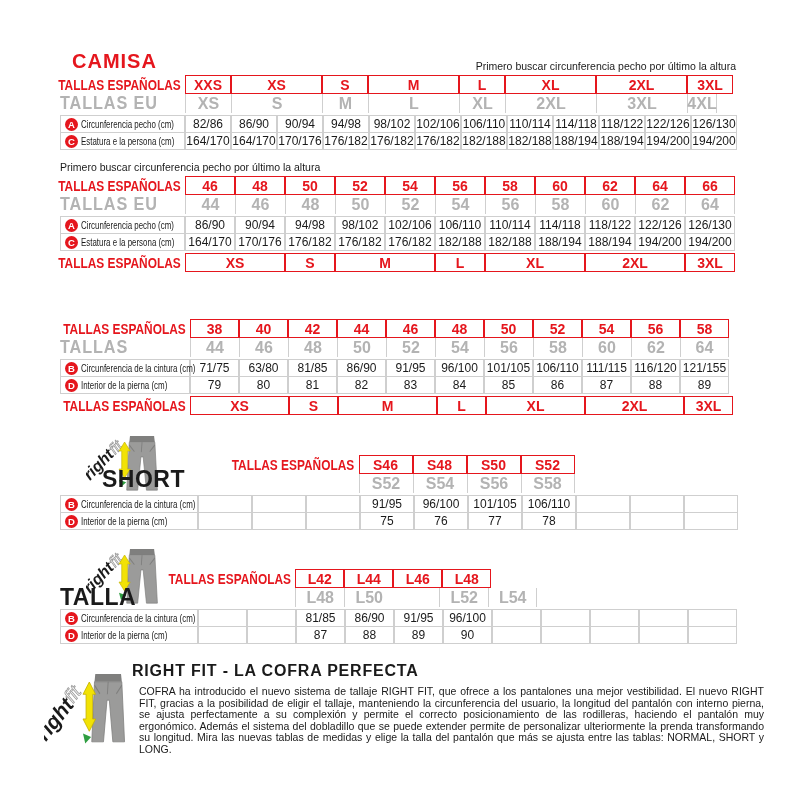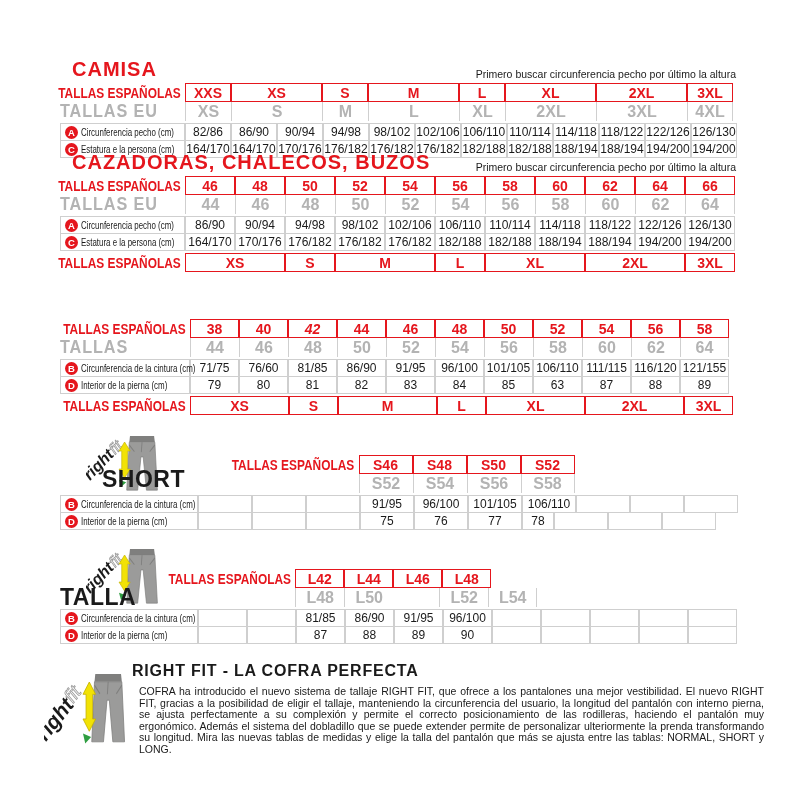--- a/index.html
+++ b/index.html
@@ -70,21 +70,21 @@
     letter-spacing:0.8px; color:var(--ink); white-space:nowrap;
   }
   #rightfit-paragraph {
     position:absolute; left:139px; top:686px; width:625px;
     font-size:10.5px; line-height:11.6px; text-align:justify; color:var(--ink);
   }
 </style>
 </head>
 <body>
 
-<section class="sec" style="top:60px">
+<section class="sec" style="top:52px">
   <div class="sec-head">
     <h2 class="sec-title">CAMISA</h2>
     <div class="sec-note">Primero buscar circunferencia pecho por último la altura</div>
   </div>
   <div>
       <div class="trow t-red">
         <div class="tlabel" style="width: 125px;">TALLAS ESPAÑOLAS</div>
         <div class="tcell" style="width: 46px;">XXS</div>
         <div class="tcell" style="width: 91px;">XS</div>
         <div class="tcell" style="width: 46px;">S</div>
@@ -96,21 +96,21 @@
       </div>
       <div class="trow t-eu">
         <div class="tlabel" style="width: 125px;">TALLAS EU</div>
         <div class="tcell" style="width: 46px;">XS</div>
         <div class="tcell" style="width: 91px;">S</div>
         <div class="tcell" style="width: 46px;">M</div>
         <div class="tcell" style="width: 91px;">L</div>
         <div class="tcell" style="width: 46px;">XL</div>
         <div class="tcell" style="width: 91px;">2XL</div>
         <div class="tcell" style="width: 91px;">3XL</div>
-        <div class="tcell" style="width: 46px;">4XL</div>
+        <div class="tcell" style="width: 30px;">4XL</div>
       </div>
       <div class="trow t-data">
         <div class="tlabel" style="width: 125px;">
           <span class="circ">A</span>
           <span class="ltext">Circunferencia pecho (cm)</span>
         </div>
         <div class="tcell" style="width: 46px;">82/86</div>
         <div class="tcell" style="width: 46px;">86/90</div>
         <div class="tcell" style="width: 46px;">90/94</div>
         <div class="tcell" style="width: 46px;">94/98</div>
@@ -139,21 +139,20 @@
         <div class="tcell" style="width: 46px;">188/194</div>
         <div class="tcell" style="width: 46px;">188/194</div>
         <div class="tcell" style="width: 46px;">194/200</div>
         <div class="tcell" style="width: 46px;">194/200</div>
       </div>
     </div>
 </section>
 
 <section class="sec" style="top:153px">
   <div class="sec-head">
-    <h2 class="sec-title">CAZADORAS, CHALECOS, BUZOS</h2>
     <div class="sec-note">Primero buscar circunferencia pecho por último la altura</div>
   </div>
   <div>
       <div class="trow t-red">
         <div class="tlabel" style="width: 125px;">TALLAS ESPAÑOLAS</div>
         <div class="tcell" style="width: 50px;">46</div>
         <div class="tcell" style="width: 50px;">48</div>
         <div class="tcell" style="width: 50px;">50</div>
         <div class="tcell" style="width: 50px;">52</div>
         <div class="tcell" style="width: 50px;">54</div>
@@ -226,21 +225,21 @@
 </section>
 
 <section class="sec" style="top:296px">
   <div class="sec-head">
   </div>
   <div>
       <div class="trow t-red">
         <div class="tlabel" style="width: 130px;">TALLAS ESPAÑOLAS</div>
         <div class="tcell" style="width: 49px;">38</div>
         <div class="tcell" style="width: 49px;">40</div>
-        <div class="tcell" style="width: 49px; font-style: italic;">42</div>
+        <div class="tcell" style="width: 49px;">42</div>
         <div class="tcell" style="width: 49px;">44</div>
         <div class="tcell" style="width: 49px;">46</div>
         <div class="tcell" style="width: 49px;">48</div>
         <div class="tcell" style="width: 49px;">50</div>
         <div class="tcell" style="width: 49px;">52</div>
         <div class="tcell" style="width: 49px;">54</div>
         <div class="tcell" style="width: 49px;">56</div>
         <div class="tcell" style="width: 49px;">58</div>
       </div>
       <div class="trow t-eu">
@@ -256,21 +255,21 @@
         <div class="tcell" style="width: 49px;">60</div>
         <div class="tcell" style="width: 49px;">62</div>
         <div class="tcell" style="width: 49px;">64</div>
       </div>
       <div class="trow t-data">
         <div class="tlabel" style="width: 130px;">
           <span class="circ">B</span>
           <span class="ltext">Circunferencia de la cintura (cm)</span>
         </div>
         <div class="tcell" style="width: 49px;">71/75</div>
-        <div class="tcell" style="width: 49px;">76/60</div>
+        <div class="tcell" style="width: 49px;">63/80</div>
         <div class="tcell" style="width: 49px;">81/85</div>
         <div class="tcell" style="width: 49px;">86/90</div>
         <div class="tcell" style="width: 49px;">91/95</div>
         <div class="tcell" style="width: 49px;">96/100</div>
         <div class="tcell" style="width: 49px;">101/105</div>
         <div class="tcell" style="width: 49px;">106/110</div>
         <div class="tcell" style="width: 49px;">111/115</div>
         <div class="tcell" style="width: 49px;">116/120</div>
         <div class="tcell" style="width: 49px;">121/155</div>
       </div>
@@ -279,21 +278,21 @@
           <span class="circ">D</span>
           <span class="ltext">Interior de la pierna (cm)</span>
         </div>
         <div class="tcell" style="width: 49px;">79</div>
         <div class="tcell" style="width: 49px;">80</div>
         <div class="tcell" style="width: 49px;">81</div>
         <div class="tcell" style="width: 49px;">82</div>
         <div class="tcell" style="width: 49px;">83</div>
         <div class="tcell" style="width: 49px;">84</div>
         <div class="tcell" style="width: 49px;">85</div>
-        <div class="tcell" style="width: 49px;">63</div>
+        <div class="tcell" style="width: 49px;">86</div>
         <div class="tcell" style="width: 49px;">87</div>
         <div class="tcell" style="width: 49px;">88</div>
         <div class="tcell" style="width: 49px;">89</div>
       </div>
       <div class="trow t-letters">
         <div class="tlabel" style="width: 130px;">TALLAS ESPAÑOLAS</div>
         <div class="tcell" style="width: 99px;">XS</div>
         <div class="tcell" style="width: 49px;">S</div>
         <div class="tcell" style="width: 99px;">M</div>
         <div class="tcell" style="width: 49px;">L</div>
@@ -354,21 +353,21 @@
         <div class="tlabel" style="width: 138px;">
           <span class="circ">D</span>
           <span class="ltext">Interior de la pierna (cm)</span>
         </div>
         <div class="tcell" style="width: 54px;"></div>
         <div class="tcell" style="width: 54px;"></div>
         <div class="tcell" style="width: 54px;"></div>
         <div class="tcell" style="width: 54px;">75</div>
         <div class="tcell" style="width: 54px;">76</div>
         <div class="tcell" style="width: 54px;">77</div>
-        <div class="tcell" style="width: 32px;">78</div>
+        <div class="tcell" style="width: 54px;">78</div>
         <div class="tcell" style="width: 54px;"></div>
         <div class="tcell" style="width: 54px;"></div>
         <div class="tcell" style="width: 54px;"></div>
       </div>
     </div>
 </section>
 
 <svg id="logo-long" class="logo" width="82" height="62" viewBox="0 0 82 62">
   <text class="lg-right" transform="translate(4,50) rotate(-46)">right</text>
   <text class="lg-fit" transform="translate(29,24) rotate(-46)">fit</text>

